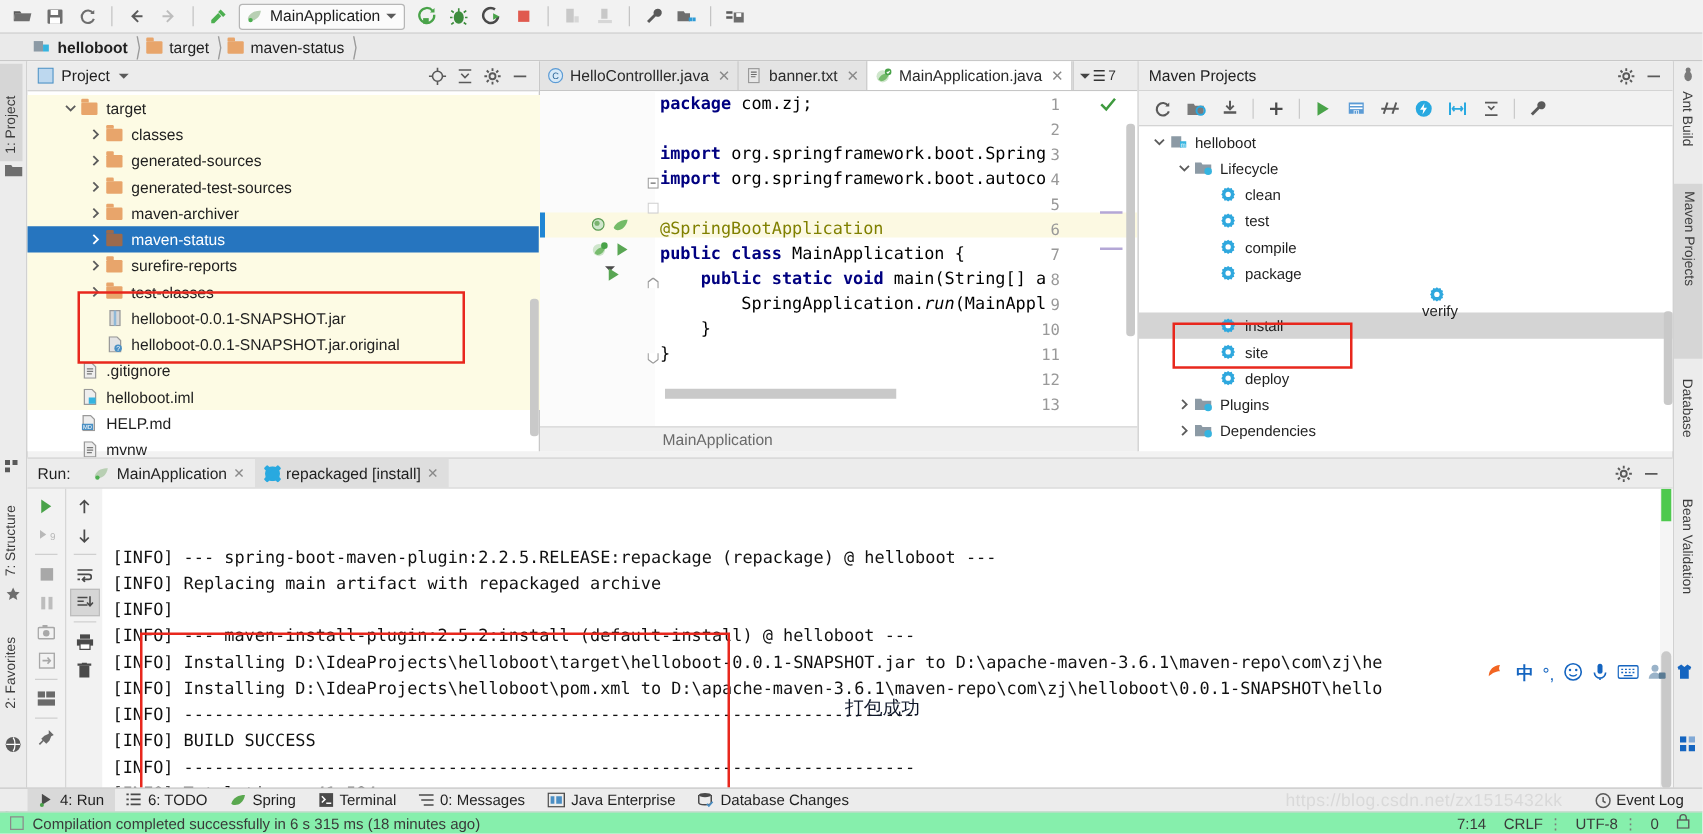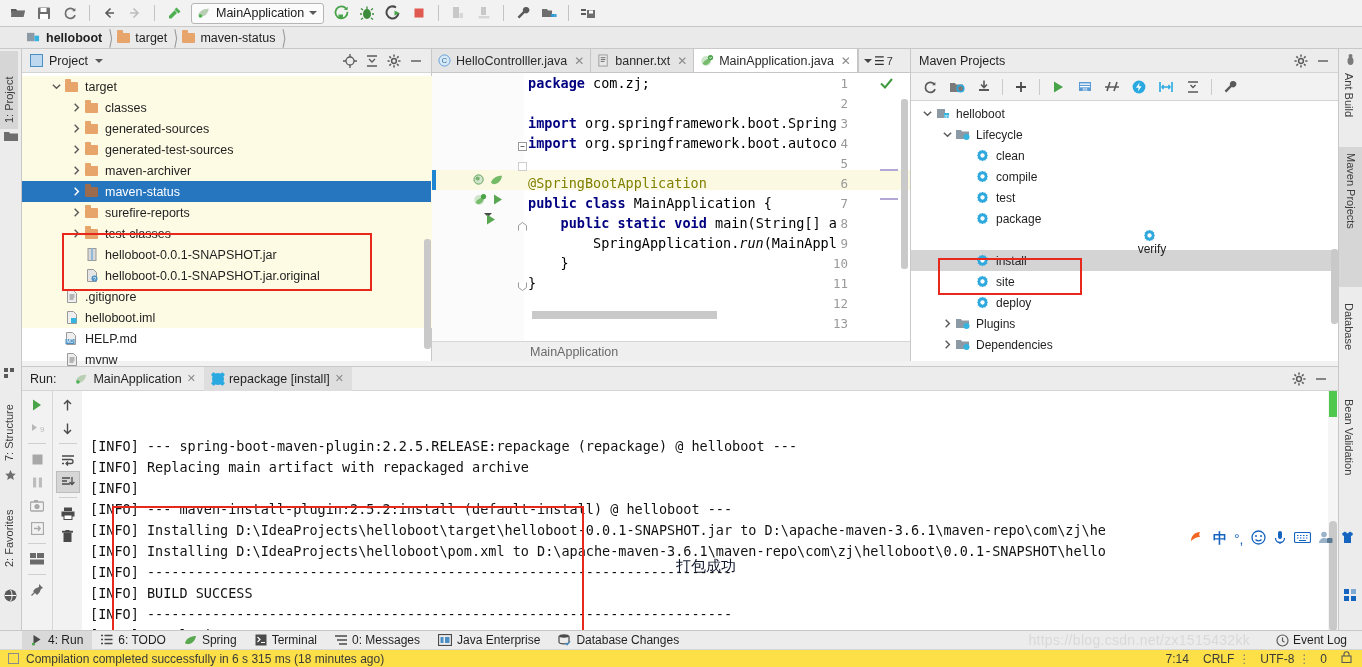--- a/index.html
+++ b/index.html
@@ -172,21 +172,21 @@
   .sb-green{ position:absolute;right:1px;width:8px;background:#4ec94e; }
 
   
   .bottombar{
     position:absolute;left:0;bottom:18px;width:1362px;height:19px;background:#ececec;
     border-top:1px solid #c8c8c8; display:flex;align-items:center;padding-left:22px; gap:0;
   }
   .bb-item{ display:flex;align-items:center;gap:5px;padding:0 9px;height:19px;font-size:12px;}
   .bb-item.active{ background:#d9d9d9; }
   .statusbar{
-    position:absolute;left:0;bottom:0;width:1362px;height:18px;background:#fde047;
+    position:absolute;left:0;bottom:0;width:1362px;height:18px;background:#86efac;
     border-top:1px solid #d6d6d6; display:flex;align-items:center;padding-left:8px; font-size:12px;color:#3a3a3a;
   }
   .watermark{
     position:absolute; color:#d9d9d9; font-size:14px; letter-spacing:.3px; pointer-events:none;
   }
   .ime{
     position:absolute; display:flex; align-items:center; gap:7px; color:#1565c0; font-size:14px;
   }
   
   .redbox{ position:absolute; border:2px solid #e8271d; pointer-events:none; }
@@ -850,31 +850,31 @@
           <span style="margin-left:5px">clean</span>
         </div>
         <div class="row" style="padding-left: 50px;">
           <span class="arrow"></span>
           <span class="ic">
             <svg width="13" height="13" viewBox="0 0 14 14">
               <path d="M7 0.8l1.4 1.1 1.7-.4.6 1.7 1.6.7-.5 1.7 1.1 1.4-1.1 1.4.5 1.7-1.6.7-.6 1.7-1.7-.4L7 13.2l-1.4-1.1-1.7.4-.6-1.7-1.6-.7.5-1.7L1.1 7l1.1-1.4-.5-1.7 1.6-.7.6-1.7 1.7.4z" fill="#2fa8de"></path>
               <circle cx="7" cy="7" r="2.3" fill="#fff"></circle>
             </svg>
           </span>
-          <span style="margin-left:5px">compile</span>
+          <span style="margin-left:5px">test</span>
         </div>
         <div class="row" style="padding-left: 50px;">
           <span class="arrow"></span>
           <span class="ic">
             <svg width="13" height="13" viewBox="0 0 14 14">
               <path d="M7 0.8l1.4 1.1 1.7-.4.6 1.7 1.6.7-.5 1.7 1.1 1.4-1.1 1.4.5 1.7-1.6.7-.6 1.7-1.7-.4L7 13.2l-1.4-1.1-1.7.4-.6-1.7-1.6-.7.5-1.7L1.1 7l1.1-1.4-.5-1.7 1.6-.7.6-1.7 1.7.4z" fill="#2fa8de"></path>
               <circle cx="7" cy="7" r="2.3" fill="#fff"></circle>
             </svg>
           </span>
-          <span style="margin-left:5px">test</span>
+          <span style="margin-left:5px">compile</span>
         </div>
         <div class="row" style="padding-left: 50px;">
           <span class="arrow"></span>
           <span class="ic">
             <svg width="13" height="13" viewBox="0 0 14 14">
               <path d="M7 0.8l1.4 1.1 1.7-.4.6 1.7 1.6.7-.5 1.7 1.1 1.4-1.1 1.4.5 1.7-1.6.7-.6 1.7-1.7-.4L7 13.2l-1.4-1.1-1.7.4-.6-1.7-1.6-.7.5-1.7L1.1 7l1.1-1.4-.5-1.7 1.6-.7.6-1.7 1.7.4z" fill="#2fa8de"></path>
               <circle cx="7" cy="7" r="2.3" fill="#fff"></circle>
             </svg>
           </span>
           <span style="margin-left:5px">package</span>
@@ -957,21 +957,21 @@
       <div class="rtab">
         <svg width="14" height="14" viewBox="0 0 16 16">
             <path d="M2 10c2-6 8-7 12-7-1 6-5 9-9 9-1.5 0-2.5-.6-3-2z" fill="#b8cfb3"></path>
             <circle cx="4.5" cy="11.5" r="2" fill="#4caf50"></circle>
           </svg>
         <span>MainApplication</span>
         <span class="x" style="color:#8a8a8a;font-size:11px">✕</span>
       </div>
       <div class="rtab active">
         <span class="gear" style="width:12px;height:12px"></span>
-        <span>repackage [install]</span>
+        <span>repackaged [install]</span>
         <span class="x" style="color:#8a8a8a;font-size:11px">✕</span>
       </div>
       <div style="flex:1"></div>
       <div class="hbtn">
         <svg width="14" height="14" viewBox="0 0 14 14">
             <circle cx="7" cy="7" r="2.4" stroke="#5a5a5a" stroke-width="1.5" fill="none"></circle>
             <path d="M7 .5v2.2M7 11.3v2.2M.5 7h2.2M11.3 7h2.2M2.4 2.4l1.6 1.6M10 10l1.6 1.6M11.6 2.4L10 4M4 10l-1.6 1.6" stroke="#5a5a5a" stroke-width="1.5"></path>
           </svg>
       </div>
       <div class="hbtn" style="margin-right:6px">

